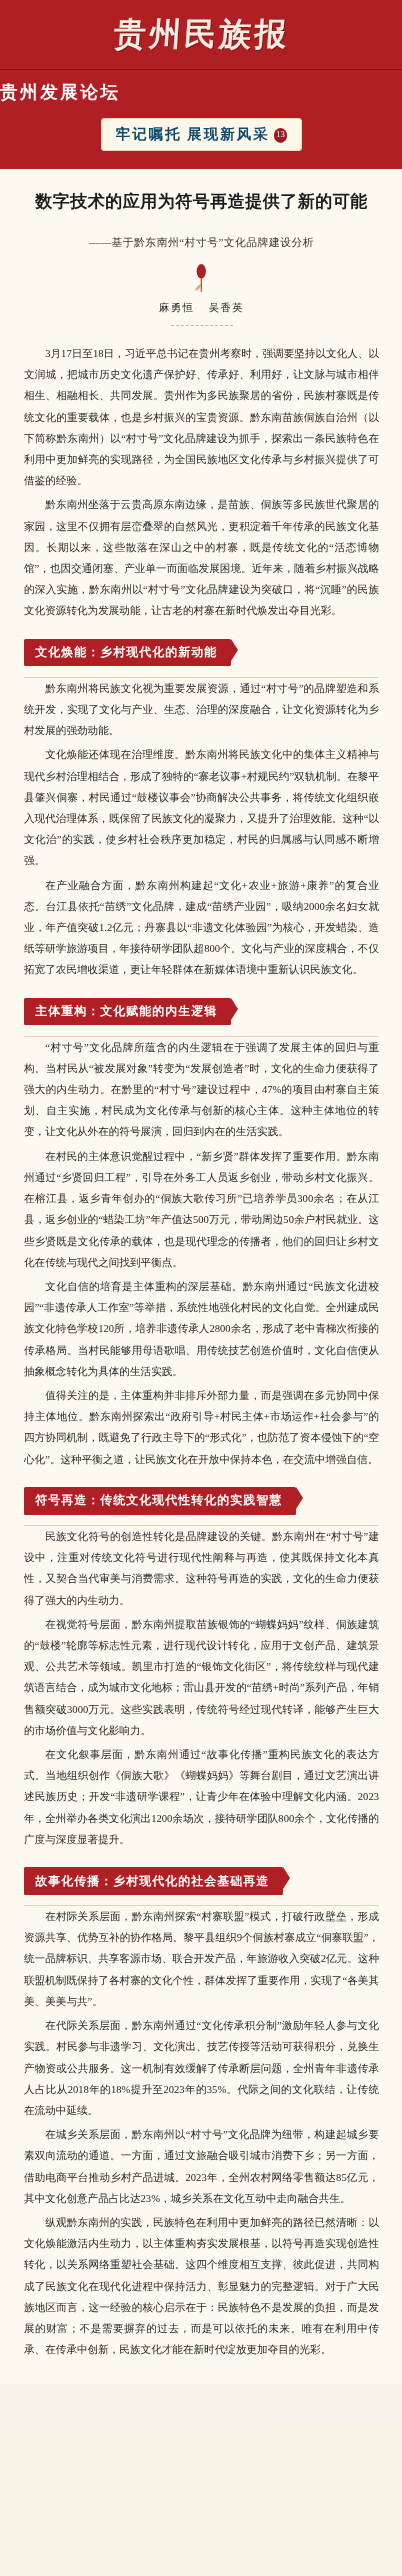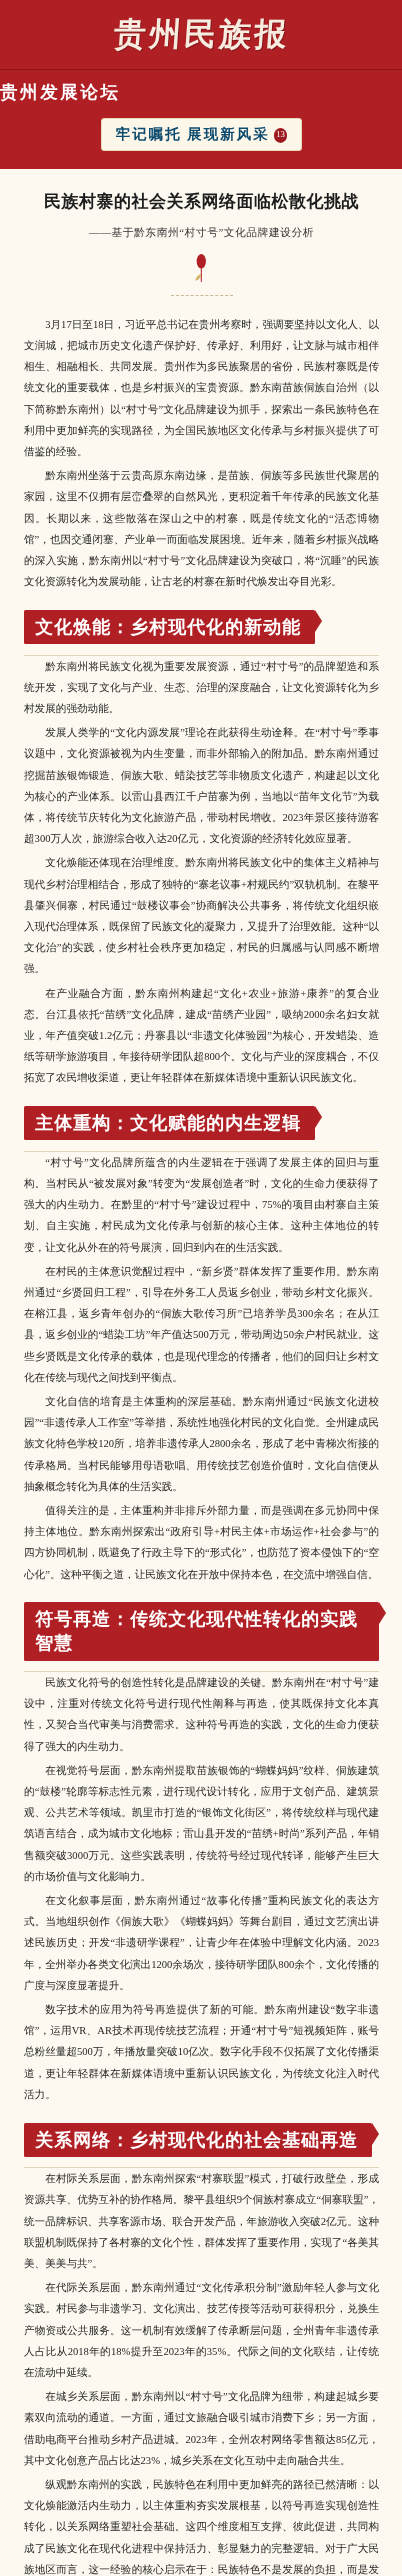--- a/index.html
+++ b/index.html
@@ -94,21 +94,21 @@
   .art-title {
     font-size: 17px;
     line-height: 1.55;
     color: #1d1d1d;
     font-weight: bold;
     letter-spacing: 0.5px;
   }
   .art-subtitle {
     font-size: 10.8px;
     color: #333;
-    margin-top: 10px;
+    margin-top: 20px;
     letter-spacing: 0.5px;
   }
   .ornament {
     margin: 13.4px auto 5.2px auto;
     width: 20.6px;
   }
   .byline {
     font-size: 10.3px;
     color: #222;
     letter-spacing: 1.5px;
@@ -137,21 +137,21 @@
 
   
   .sec-head {
     margin: 17.5px 0 11.3px 0;
     text-align: left;
   }
   .sec-head-inner {
     display: inline-block;
     background: #b01f24;
     color: #fff;
-    font-size: 18px;
+    font-size: 12px;
     font-weight: bold;
     letter-spacing: 1px;
     padding: 5.2px 13.4px 5.2px 11.3px;
     border-radius: 1.5px;
     position: relative;
   }
   .sec-head-inner::after {
     content: "";
     position: absolute;
     right: -7.2px; top: 0;
@@ -181,65 +181,67 @@
     <div class="forum-title">贵州发展论坛</div>
   </div>
 
   <div class="series-wrap">
     <div class="series-box">
       <span class="series-text">牢记嘱托 展现新风采</span><span class="series-num">13</span>
     </div>
   </div>
 
   <div class="title-block">
-    <div class="art-title">民族村寨的社会关系网络面临松散化挑战</div>
+    <div class="art-title">数字技术的应用为符号再造提供了新的可能</div>
     <div class="art-subtitle">——基于黔东南州“村寸号”文化品牌建设分析</div>
     <div class="ornament">
       <svg viewBox="0 0 40 60" width="20.6" height="31" aria-hidden="true">
         <ellipse cx="20" cy="16" rx="9" ry="14" fill="#b01f24"></ellipse>
         <rect x="19" y="28" width="2" height="28" fill="#b01f24"></rect>
         <path d="M20 40 q-10 4 -12 14 q10 -2 12 -14z" fill="#c9a24a" opacity="0.8"></path>
       </svg>
     </div>
+    <div class="byline">
+      <span>麻勇恒</span>
+      <span>吴香英</span>
+    </div>
     <div class="divider-dots"></div>
   </div>
 
   <div class="body">
     <p class="para">3月17日至18日，习近平总书记在贵州考察时，强调要坚持以文化人、以文润城，把城市历史文化遗产保护好、传承好、利用好，让文脉与城市相伴相生、相融相长、共同发展。贵州作为多民族聚居的省份，民族村寨既是传统文化的重要载体，也是乡村振兴的宝贵资源。黔东南苗族侗族自治州（以下简称黔东南州）以“村寸号”文化品牌建设为抓手，探索出一条民族特色在利用中更加鲜亮的实现路径，为全国民族地区文化传承与乡村振兴提供了可借鉴的经验。</p>
     <p class="para">黔东南州坐落于云贵高原东南边缘，是苗族、侗族等多民族世代聚居的家园，这里不仅拥有层峦叠翠的自然风光，更积淀着千年传承的民族文化基因。长期以来，这些散落在深山之中的村寨，既是传统文化的“活态博物馆”，也因交通闭塞、产业单一而面临发展困境。近年来，随着乡村振兴战略的深入实施，黔东南州以“村寸号”文化品牌建设为突破口，将“沉睡”的民族文化资源转化为发展动能，让古老的村寨在新时代焕发出夺目光彩。</p>
 
     <div class="sec-head">
       <span class="sec-head-inner">文化焕能：乡村现代化的新动能</span>
     </div>
     <div class="sec-rule"></div>
     <p class="para">黔东南州将民族文化视为重要发展资源，通过“村寸号”的品牌塑造和系统开发，实现了文化与产业、生态、治理的深度融合，让文化资源转化为乡村发展的强劲动能。</p>
-    <p class="para">发展人类学的“文化内源发展”理论在此获得生动诠释。在“村寸号”季事议题中，文化资源被视为内生变量，而非外部输入的附加品。黔东南州通过挖掘苗族银饰锻造、侗族大歌、蜡染技艺等非物质文化遗产，构建起以文化为核心的产业体系。以雷山县西江千户苗寨为例，当地以“苗年文化节”为载体，将传统节庆转化为文化旅游产品，带动村民增收。2023年景区接待游客超300万人次，旅游综合收入达20亿元，文化资源的经济转化效应显著。</p>
     <p class="para">文化焕能还体现在治理维度。黔东南州将民族文化中的集体主义精神与现代乡村治理相结合，形成了独特的“寨老议事+村规民约”双轨机制。在黎平县肇兴侗寨，村民通过“鼓楼议事会”协商解决公共事务，将传统文化组织嵌入现代治理体系，既保留了民族文化的凝聚力，又提升了治理效能。这种“以文化治”的实践，使乡村社会秩序更加稳定，村民的归属感与认同感不断增强。</p>
     <p class="para">在产业融合方面，黔东南州构建起“文化+农业+旅游+康养”的复合业态。台江县依托“苗绣”文化品牌，建成“苗绣产业园”，吸纳2000余名妇女就业，年产值突破1.2亿元；丹寨县以“非遗文化体验园”为核心，开发蜡染、造纸等研学旅游项目，年接待研学团队超800个。文化与产业的深度耦合，不仅拓宽了农民增收渠道，更让年轻群体在新媒体语境中重新认识民族文化。</p>
 
     <div class="sec-head">
       <span class="sec-head-inner">主体重构：文化赋能的内生逻辑</span>
     </div>
     <div class="sec-rule"></div>
-    <p class="para">“村寸号”文化品牌所蕴含的内生逻辑在于强调了发展主体的回归与重构。当村民从“被发展对象”转变为“发展创造者”时，文化的生命力便获得了强大的内生动力。在黔里的“村寸号”建设过程中，75%的项目由村寨自主策划、自主实施，村民成为文化传承与创新的核心主体。这种主体地位的转变，让文化从外在的符号展演，回归到内在的生活实践。</p>
+    <p class="para">“村寸号”文化品牌所蕴含的内生逻辑在于强调了发展主体的回归与重构。当村民从“被发展对象”转变为“发展创造者”时，文化的生命力便获得了强大的内生动力。在黔里的“村寸号”建设过程中，47%的项目由村寨自主策划、自主实施，村民成为文化传承与创新的核心主体。这种主体地位的转变，让文化从外在的符号展演，回归到内在的生活实践。</p>
     <p class="para">在村民的主体意识觉醒过程中，“新乡贤”群体发挥了重要作用。黔东南州通过“乡贤回归工程”，引导在外务工人员返乡创业，带动乡村文化振兴。在榕江县，返乡青年创办的“侗族大歌传习所”已培养学员300余名；在从江县，返乡创业的“蜡染工坊”年产值达500万元，带动周边50余户村民就业。这些乡贤既是文化传承的载体，也是现代理念的传播者，他们的回归让乡村文化在传统与现代之间找到平衡点。</p>
     <p class="para">文化自信的培育是主体重构的深层基础。黔东南州通过“民族文化进校园”“非遗传承人工作室”等举措，系统性地强化村民的文化自觉。全州建成民族文化特色学校120所，培养非遗传承人2800余名，形成了老中青梯次衔接的传承格局。当村民能够用母语歌唱、用传统技艺创造价值时，文化自信便从抽象概念转化为具体的生活实践。</p>
     <p class="para">值得关注的是，主体重构并非排斥外部力量，而是强调在多元协同中保持主体地位。黔东南州探索出“政府引导+村民主体+市场运作+社会参与”的四方协同机制，既避免了行政主导下的“形式化”，也防范了资本侵蚀下的“空心化”。这种平衡之道，让民族文化在开放中保持本色，在交流中增强自信。</p>
 
     <div class="sec-head">
       <span class="sec-head-inner">符号再造：传统文化现代性转化的实践智慧</span>
     </div>
     <div class="sec-rule"></div>
     <p class="para">民族文化符号的创造性转化是品牌建设的关键。黔东南州在“村寸号”建设中，注重对传统文化符号进行现代性阐释与再造，使其既保持文化本真性，又契合当代审美与消费需求。这种符号再造的实践，文化的生命力便获得了强大的内生动力。</p>
     <p class="para">在视觉符号层面，黔东南州提取苗族银饰的“蝴蝶妈妈”纹样、侗族建筑的“鼓楼”轮廓等标志性元素，进行现代设计转化，应用于文创产品、建筑景观、公共艺术等领域。凯里市打造的“银饰文化街区”，将传统纹样与现代建筑语言结合，成为城市文化地标；雷山县开发的“苗绣+时尚”系列产品，年销售额突破3000万元。这些实践表明，传统符号经过现代转译，能够产生巨大的市场价值与文化影响力。</p>
     <p class="para">在文化叙事层面，黔东南州通过“故事化传播”重构民族文化的表达方式。当地组织创作《侗族大歌》《蝴蝶妈妈》等舞台剧目，通过文艺演出讲述民族历史；开发“非遗研学课程”，让青少年在体验中理解文化内涵。2023年，全州举办各类文化演出1200余场次，接待研学团队800余个，文化传播的广度与深度显著提升。</p>
-    <p class="para">数字技术的应用为符号再造提供了新的可能。黔东南州建设“数字非遗馆”，运用VR、AR技术再现传统技艺流程；开通“村寸号”短视频矩阵，账号总粉丝量超500万，年播放量突破10亿次。数字化手段不仅拓展了文化传播渠道，更让年轻群体在新媒体语境中重新认识民族文化，为传统文化注入时代活力。</p>
-
-    <div class="sec-head">
-      <span class="sec-head-inner">关系网络：乡村现代化的社会基础再造</span>
+
+    <div class="sec-head">
+      <span class="sec-head-inner">故事化传播：乡村现代化的社会基础再造</span>
     </div>
     <div class="sec-rule"></div>
     <p class="para">在村际关系层面，黔东南州探索“村寨联盟”模式，打破行政壁垒，形成资源共享、优势互补的协作格局。黎平县组织9个侗族村寨成立“侗寨联盟”，统一品牌标识、共享客源市场、联合开发产品，年旅游收入突破2亿元。这种联盟机制既保持了各村寨的文化个性，群体发挥了重要作用，实现了“各美其美、美美与共”。</p>
     <p class="para">在代际关系层面，黔东南州通过“文化传承积分制”激励年轻人参与文化实践。村民参与非遗学习、文化演出、技艺传授等活动可获得积分，兑换生产物资或公共服务。这一机制有效缓解了传承断层问题，全州青年非遗传承人占比从2018年的18%提升至2023年的35%。代际之间的文化联结，让传统在流动中延续。</p>
     <p class="para">在城乡关系层面，黔东南州以“村寸号”文化品牌为纽带，构建起城乡要素双向流动的通道。一方面，通过文旅融合吸引城市消费下乡；另一方面，借助电商平台推动乡村产品进城。2023年，全州农村网络零售额达85亿元，其中文化创意产品占比达23%，城乡关系在文化互动中走向融合共生。</p>
     <p class="para">纵观黔东南州的实践，民族特色在利用中更加鲜亮的路径已然清晰：以文化焕能激活内生动力，以主体重构夯实发展根基，以符号再造实现创造性转化，以关系网络重塑社会基础。这四个维度相互支撑、彼此促进，共同构成了民族文化在现代化进程中保持活力、彰显魅力的完整逻辑。对于广大民族地区而言，这一经验的核心启示在于：民族特色不是发展的负担，而是发展的财富；不是需要摒弃的过去，而是可以依托的未来。唯有在利用中传承、在传承中创新，民族文化才能在新时代绽放更加夺目的光彩。</p>
 
   </div>
 
 </div>

